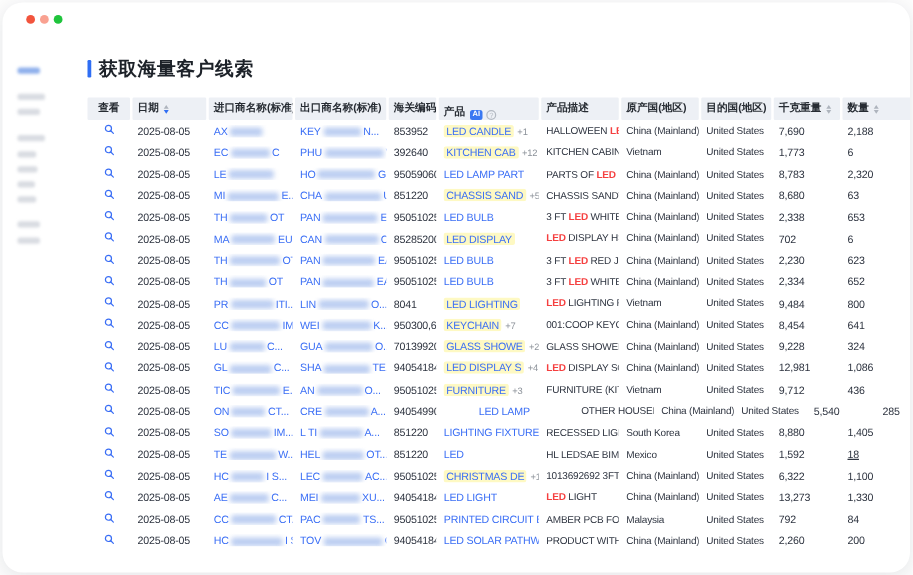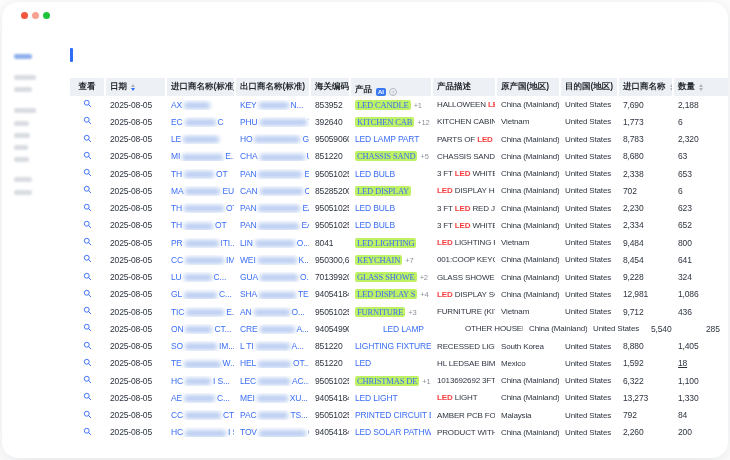--- a/index.html
+++ b/index.html
@@ -30,21 +30,21 @@
     padding:1px 2px;margin-left:4px;line-height:1;}
   .info-ic{width:8px;height:8px;border:1px solid #b3b9c2;border-radius:50%;color:#b3b9c2;
     font-size:6px;line-height:8px;text-align:center;margin-left:3px;font-weight:400;}
   .trow{height:17.25px;align-items:center;}
   .cell{padding:0 4px;font-size:8.5px;color:#2e3440;white-space:nowrap;overflow:hidden;letter-spacing:-.15px;}
   .cell.center{display:flex;justify-content:center;align-items:center;}
   .blue{color:#3a6ef5;}
   .blur-chunk{display:inline-block;height:7px;border-radius:2px;background:#aac1ee;
     filter:blur(2px);opacity:.8;vertical-align:middle;margin:0 2px;}
   .prod-name{color:#3a6ef5;}
-  .prod-name.hl{background:#bef264;border-radius:2px;padding:0px 2px;font-family:Liberation Serif, serif;}
+  .prod-name.hl{background:#fef9c3;border-radius:2px;padding:0px 2px;}
   .plus{color:#8b9199;font-size:7.5px;margin-left:3px;}
   .kw{color:#f53f3f;font-weight:700;}
   .small{font-size:8px;}
 </style>
 </head>
 <body>
 
 <div class="window">
   <div class="traffic">
     <span class="dot" id="dot-close" style="background: rgb(242, 84, 61);"></span>
@@ -61,20 +61,21 @@
       <span class="nav-blur plain" style="top: 131px; width: 16px;"></span>
       <span class="nav-blur plain" style="top: 143px; width: 14px;"></span>
       <span class="nav-blur plain" style="top: 155px; width: 15px;"></span>
       <span class="nav-blur plain" style="top: 175px; width: 18px;"></span>
       <span class="nav-blur plain" style="top: 188px; width: 18px;"></span>
     </nav>
 
   <main class="main">
     <div class="title-row">
       <span class="title-accent"></span>
+      <h1 class="page-title">获取海量客户线索</h1>
     </div>
 
     <div class="table">
       <div class="thead" id="thead">
           <div class="hcell center" style="flex: 0 0 34px;">
             <span>查看</span>
           </div>
           <div class="hcell" style="flex: 0 0 59px;">
             <span>日期</span>
             <span class="carets">
@@ -99,21 +100,21 @@
           <div class="hcell" style="flex: 0 0 62px;">
             <span>产品描述</span>
           </div>
           <div class="hcell" style="flex: 0 0 62px;">
             <span>原产国(地区)</span>
           </div>
           <div class="hcell" style="flex: 0 0 56px;">
             <span>目的国(地区)</span>
           </div>
           <div class="hcell" style="flex: 0 0 53px;">
-            <span>进口商名称</span>
+            <span>千克重量</span>
             <span class="carets">
               <span class="caret-up"></span>
               <span class="caret-down"></span>
             </span>
           </div>
           <div class="hcell" style="flex: 0 0 56px;">
             <span>数量</span>
             <span class="carets">
               <span class="caret-up"></span>
               <span class="caret-down"></span>

